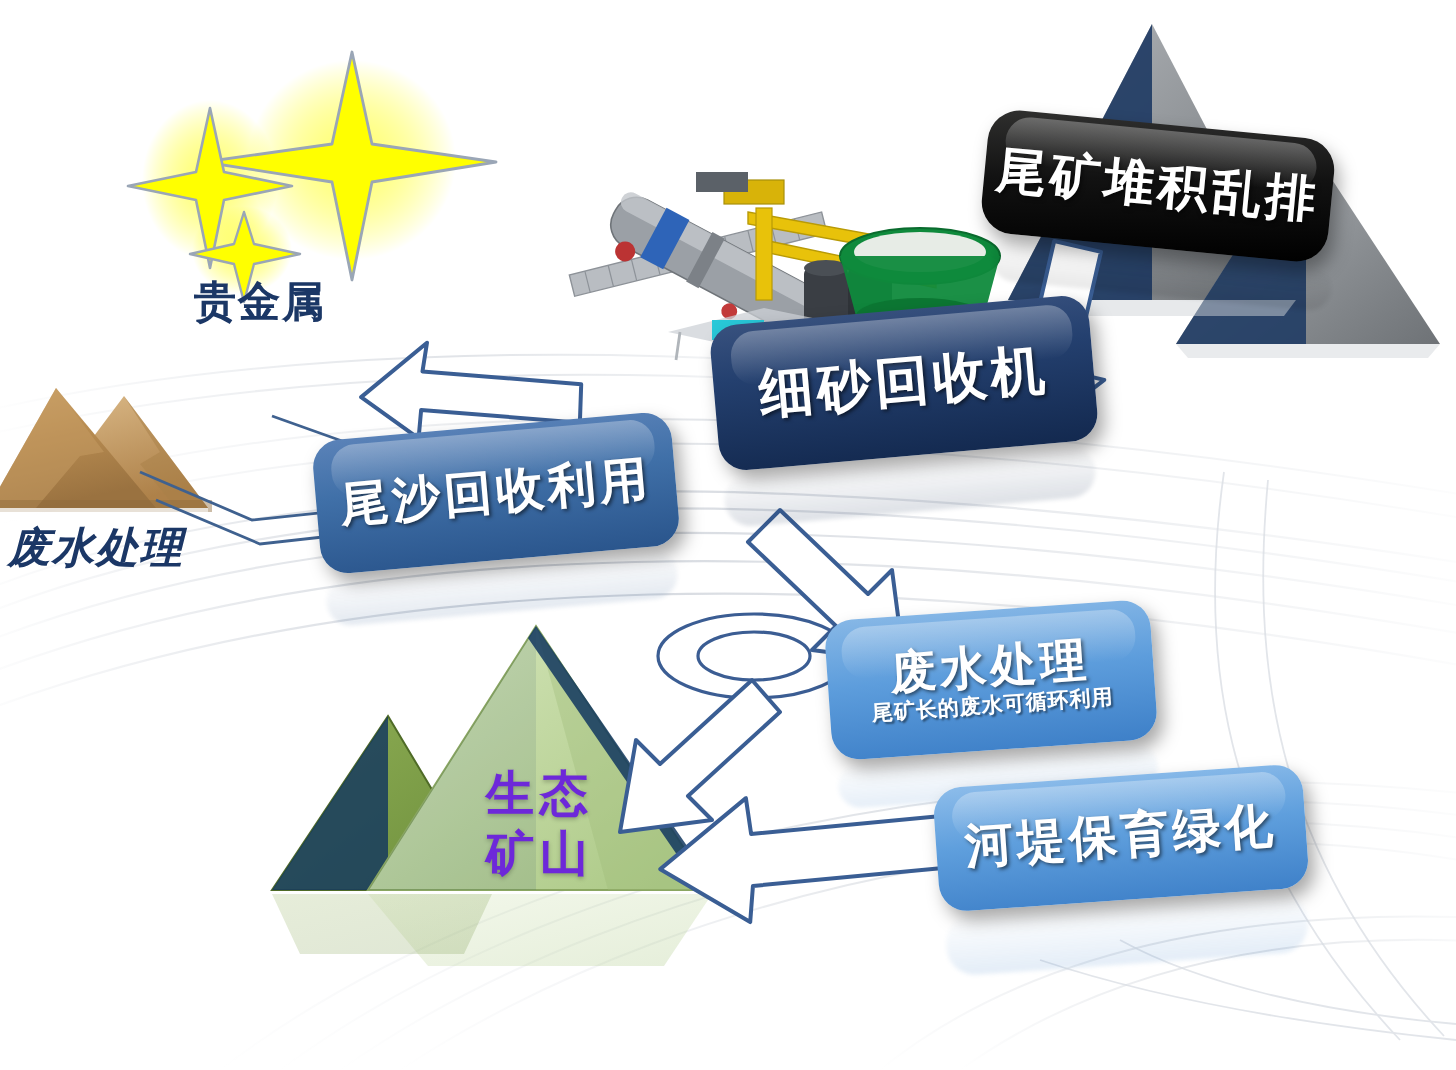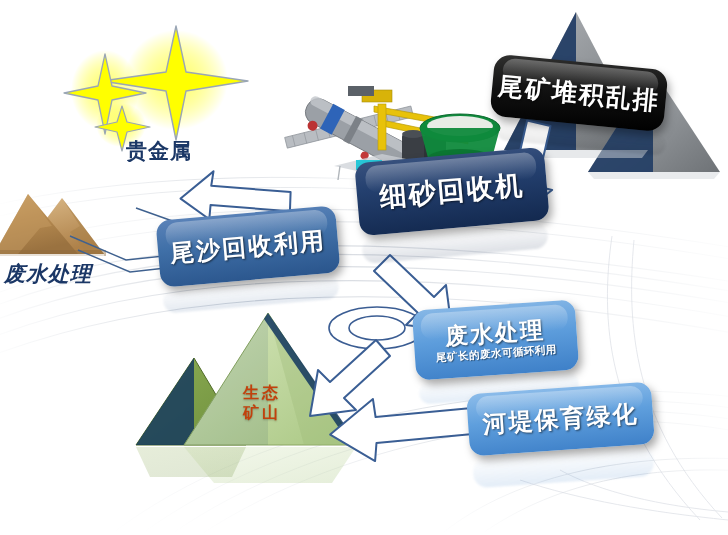--- a/index.html
+++ b/index.html
@@ -49,26 +49,26 @@
   .gloss{position:absolute;left:5%;right:5%;top:5%;height:38%;border-radius:12px;
          background:linear-gradient(180deg,rgba(255,255,255,.30),rgba(255,255,255,0));
          pointer-events:none;}
 
   
   .refl{position:absolute;border-radius:14px;pointer-events:none;
         opacity:.26;filter:blur(1px);}
 
   
   .tlabel{position:absolute;color:#1b3766;font-weight:bold;white-space:nowrap;}
-  #lab-metal{left:126px;top:137px;font-size:21px;letter-spacing:1px;}
+  #lab-metal{left:97px;top:137px;font-size:21px;letter-spacing:1px;}
   #lab-sand{left:4px;top:260px;font-size:21px;letter-spacing:1px;font-style:italic;}
 
   
-  #eco-text{position:absolute;left:243px;top:383px;color:#c2410c;font-weight:bold;
-     font-size:16px;line-height:1.25;letter-spacing:3px;text-align:center;
+  #eco-text{position:absolute;left:243px;top:383px;color:#6d28d9;font-weight:bold;
+     font-size:24px;line-height:1.25;letter-spacing:3px;text-align:center;
      text-shadow:0 1px 2px rgba(0,0,0,.25);}
 
   svg{position:absolute;left:0;top:0;}
 </style>
 </head>
 <body>
 
 <div id="stage">
 
   <svg class="bg-swoosh" width="728" height="535">

